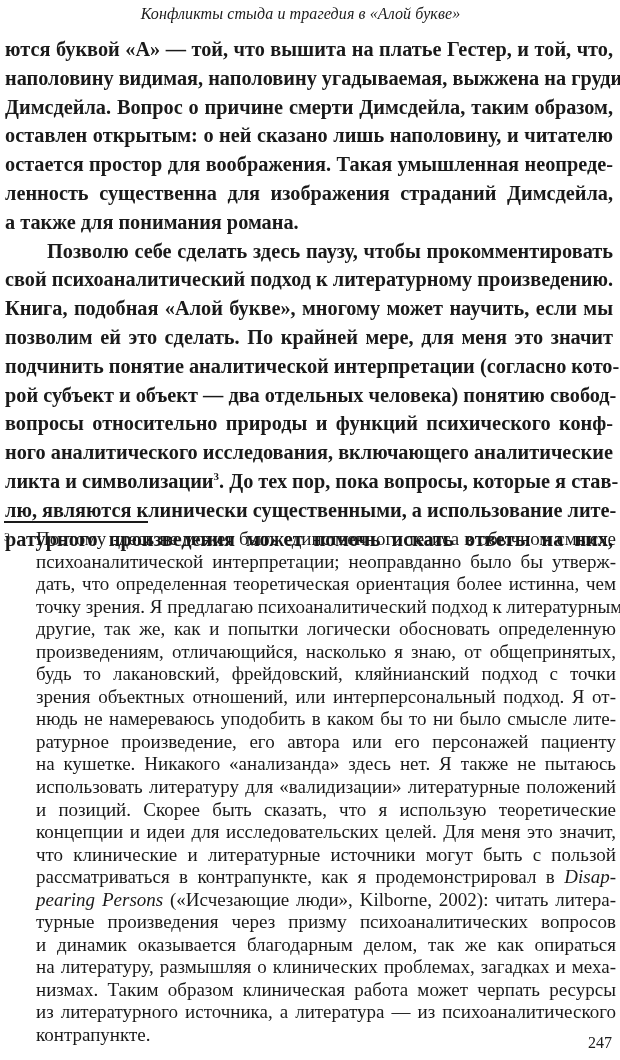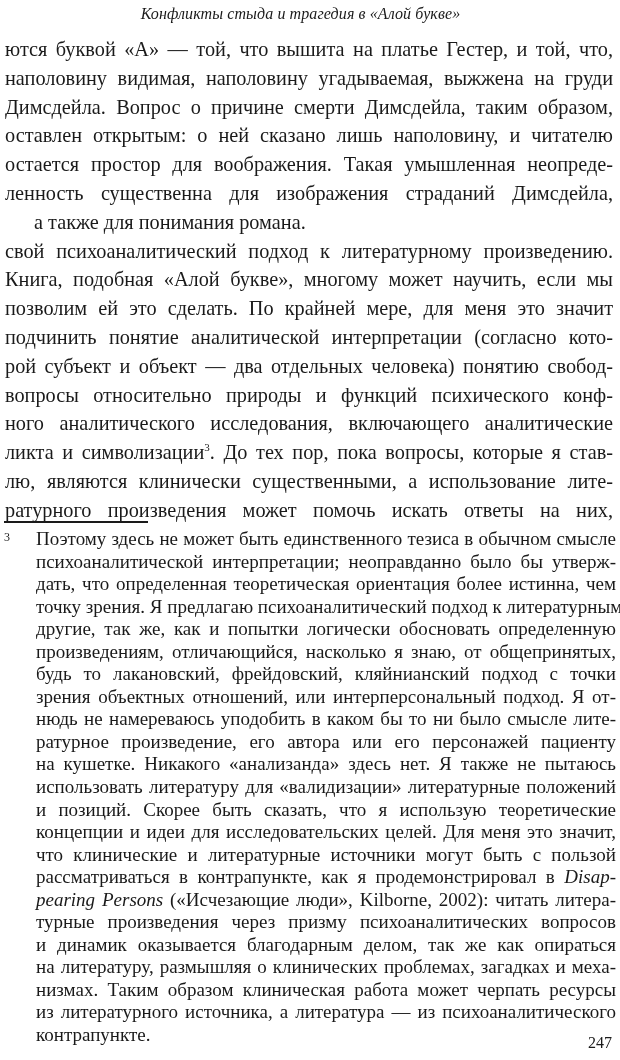--- a/index.html
+++ b/index.html
@@ -32,24 +32,24 @@
       left: 5px;
       width: 608px;
     }
     .body-line {
       font-size: 20.3px;
       line-height: 28.8px;
       height: 28.8px;
       white-space: nowrap;
       text-align: justify;
       text-align-last: justify;
+      font-weight: bold;
     }
     .body-line.last {
       text-align-last: left;
-      margin-left: 29px;
     }
     .body-line.indent {
       padding-left: 42px;
     }
     sup {
       font-size: 11px;
       line-height: 0;
       vertical-align: super;
     }
     .footnote-rule {
@@ -107,20 +107,21 @@
 <div class="running-head">Конфликты стыда и трагедия в «Алой букве»</div>
 
 <div class="body-text">
   <div class="body-line">ются буквой «А» — той, что вышита на платье Гестер, и той, что,</div>
   <div class="body-line">наполовину видимая, наполовину угадываемая, выжжена на груди</div>
   <div class="body-line">Димсдейла. Вопрос о причине смерти Димсдейла, таким образом,</div>
   <div class="body-line">оставлен открытым: о ней сказано лишь наполовину, и читателю</div>
   <div class="body-line">остается простор для воображения. Такая умышленная неопреде-</div>
   <div class="body-line">ленность существенна для изображения страданий Димсдейла,</div>
   <div class="body-line last">а также для понимания романа.</div>
+  <div class="body-line indent">Позволю себе сделать здесь паузу, чтобы прокомментировать</div>
   <div class="body-line">свой психоаналитический подход к литературному произведению.</div>
   <div class="body-line">Книга, подобная «Алой букве», многому может научить, если мы</div>
   <div class="body-line">позволим ей это сделать. По крайней мере, для меня это значит</div>
   <div class="body-line">подчинить понятие аналитической интерпретации (согласно кото-</div>
   <div class="body-line">рой субъект и объект — два отдельных человека) понятию свобод-</div>
   <div class="body-line">вопросы относительно природы и функций психического конф-</div>
   <div class="body-line">ного аналитического исследования, включающего аналитические</div>
   <div class="body-line"><span>ликта и символизации</span><sup>3</sup><span>. До тех пор, пока вопросы, которые я став-</span></div>
   <div class="body-line">лю, являются клинически существенными, а использование лите-</div>
   <div class="body-line">ратурного произведения может помочь искать ответы на них,</div>

